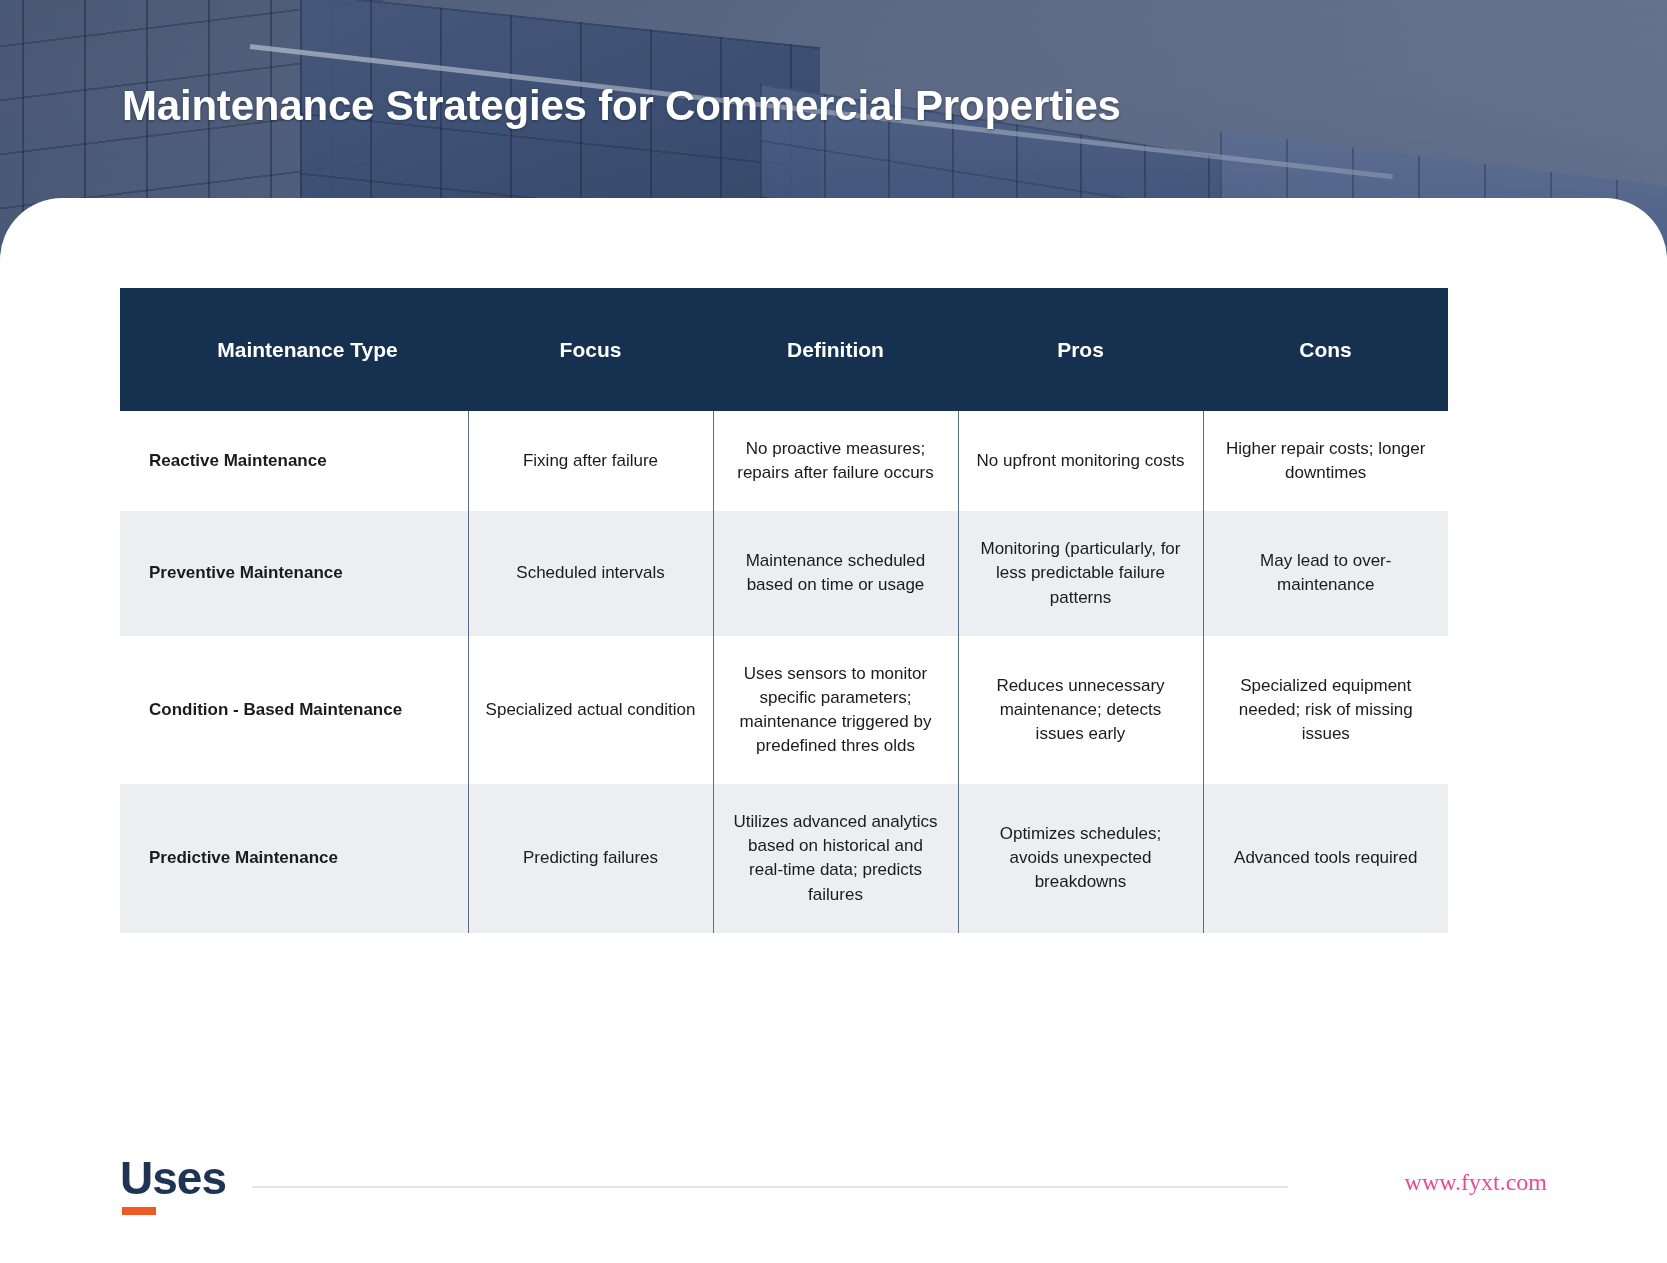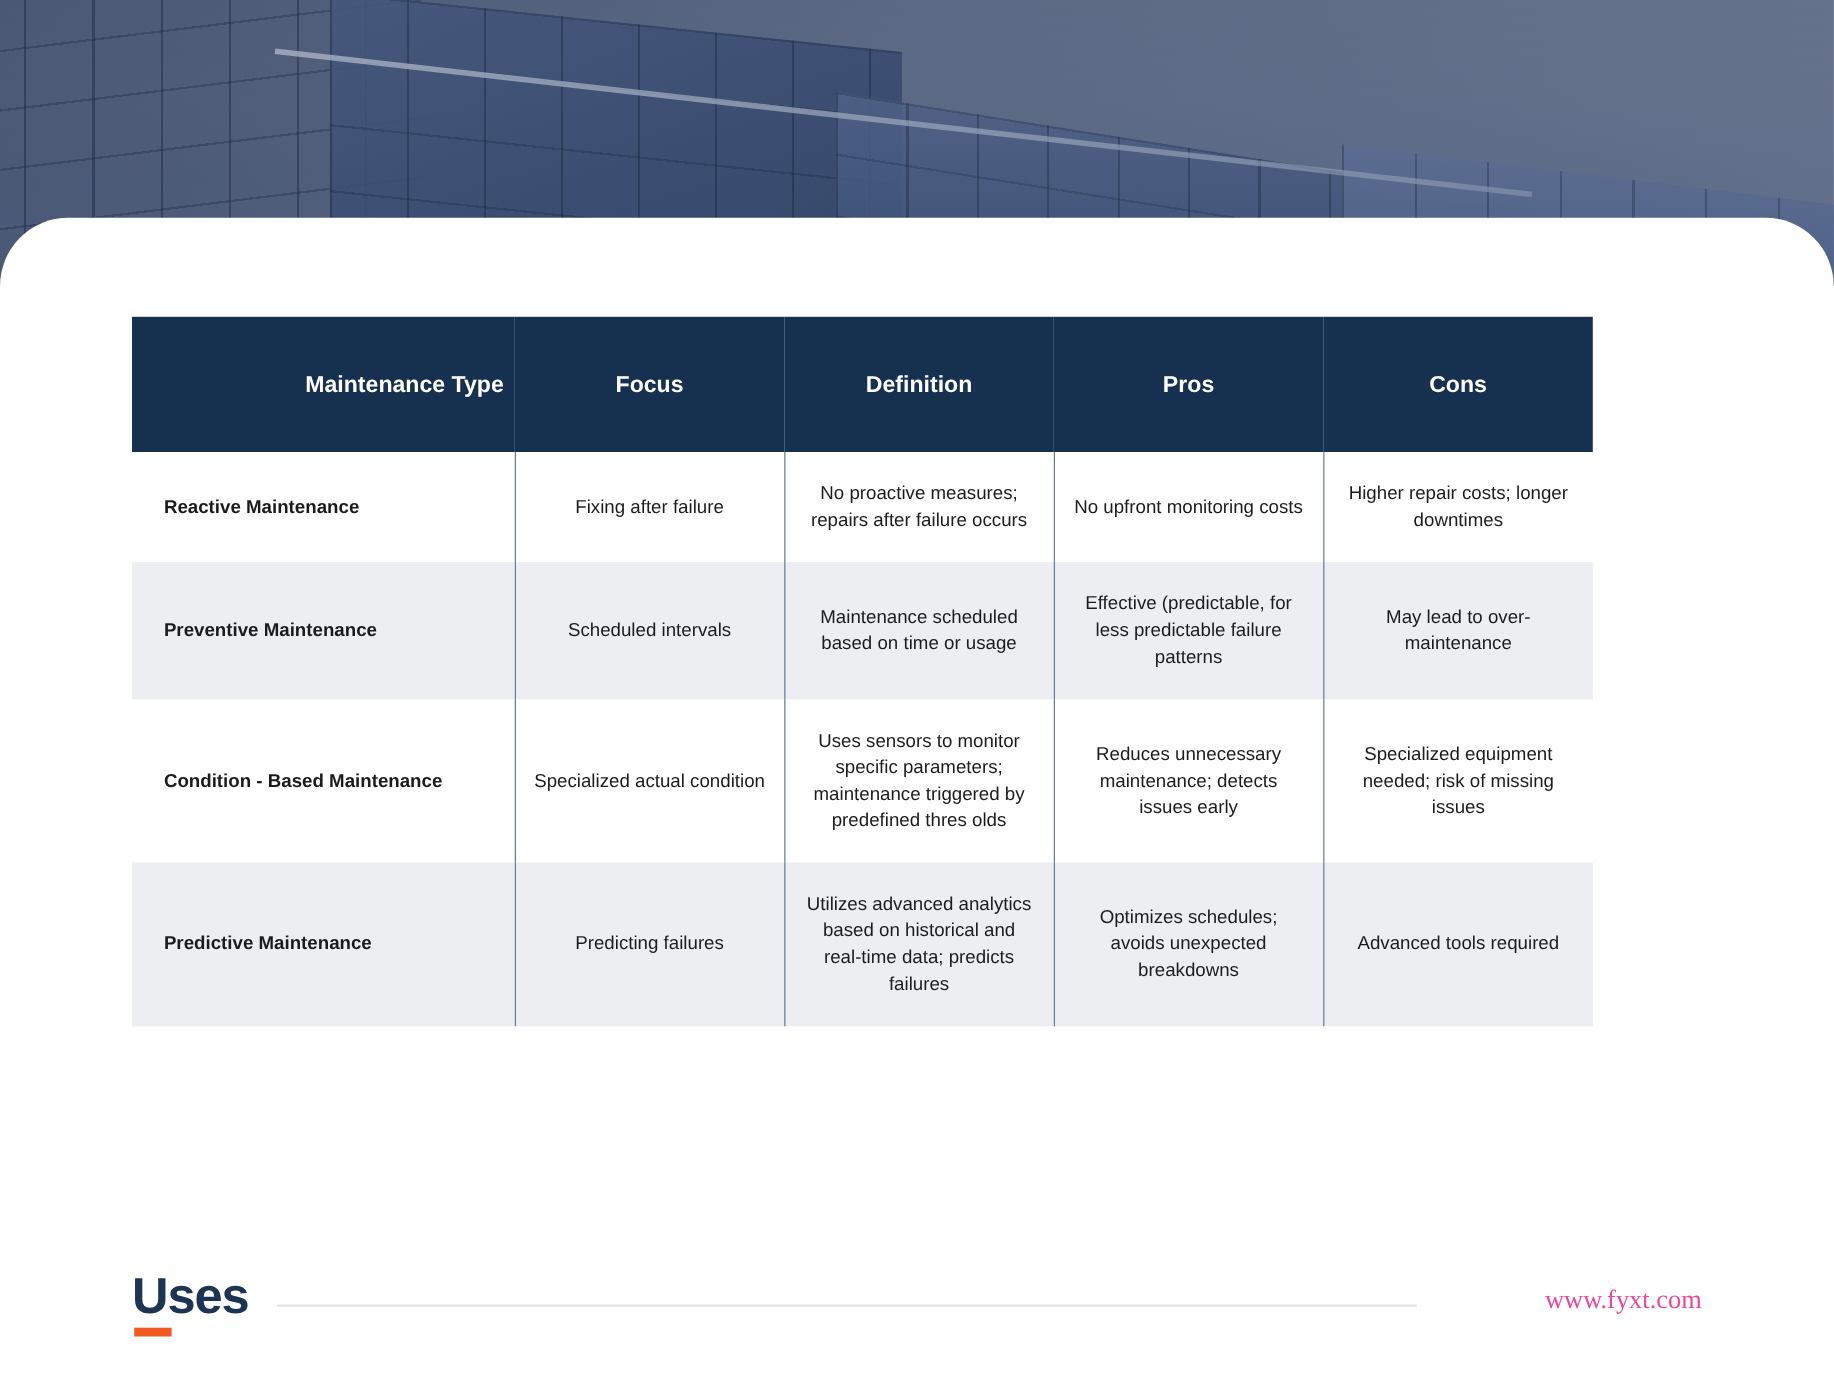--- a/index.html
+++ b/index.html
@@ -132,21 +132,21 @@
     background: #16304f;
     color: #ffffff;
     font-size: 21px;
     font-weight: bold;
     height: 123px;
     vertical-align: middle;
     text-align: center;
     padding: 0 10px;
   }
   table.cmp thead th.first {
-    text-align: right;
+    text-align: center;
     padding-left: 37px;
     margin-top: 32px;
   }
   table.cmp tbody td {
     font-size: 17px;
     color: #1b1b1b;
     text-align: center;
     vertical-align: middle;
     padding: 26px 16px;
     line-height: 1.42;
@@ -223,20 +223,21 @@
   <div class="hero-shape b1"></div>
   <div class="b1-glass"></div>
   <div class="hero-shape b2"></div>
   <div class="b2-glass"></div>
   <div class="hero-shape b3"></div>
   <div class="b3-glass"></div>
   <div class="hero-shape b4"></div>
   <div class="b4-glass"></div>
   <div class="roofline"></div>
   <div class="hero-tint"></div>
+  <h1 class="hero-title">Maintenance Strategies for Commercial Properties</h1>
 </div>
 
 <div class="card">
 
   <div class="table-wrap">
     <table class="cmp">
       <colgroup>
         <col class="c1">
           <col class="c2">
           <col class="c3">
@@ -257,21 +258,21 @@
           <td class="type-cell">Reactive Maintenance</td>
           <td>Fixing after failure</td>
           <td>No proactive measures; repairs after failure occurs</td>
           <td>No upfront monitoring costs</td>
           <td>Higher repair costs; longer downtimes</td>
         </tr>
         <tr class="even">
           <td class="type-cell">Preventive Maintenance</td>
           <td>Scheduled intervals</td>
           <td>Maintenance scheduled based on time or usage</td>
-          <td>Effective (predictable, for less predictable failure patterns</td>
+          <td>Monitoring (particularly, for less predictable failure patterns</td>
           <td>May lead to over-maintenance</td>
         </tr>
         <tr class="odd">
           <td class="type-cell">Condition - Based Maintenance</td>
           <td>Specialized actual condition</td>
           <td>Uses sensors to monitor specific parameters; maintenance triggered by predefined thres olds</td>
           <td>Reduces unnecessary maintenance; detects issues early</td>
           <td>Specialized equipment needed; risk of missing issues</td>
         </tr>
         <tr class="even">

